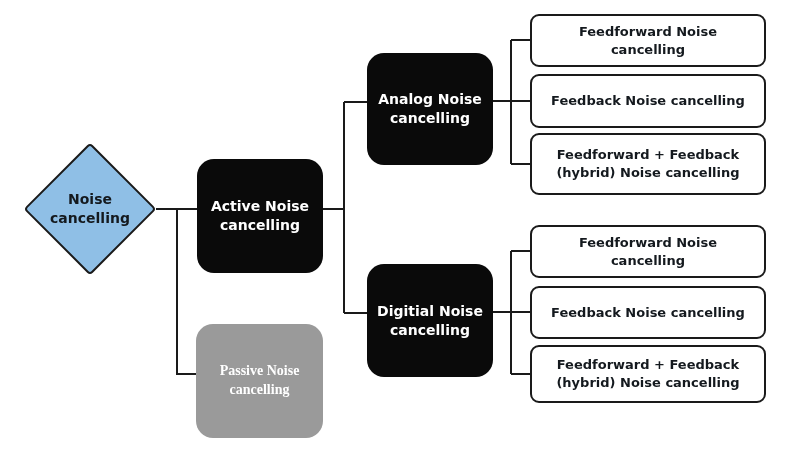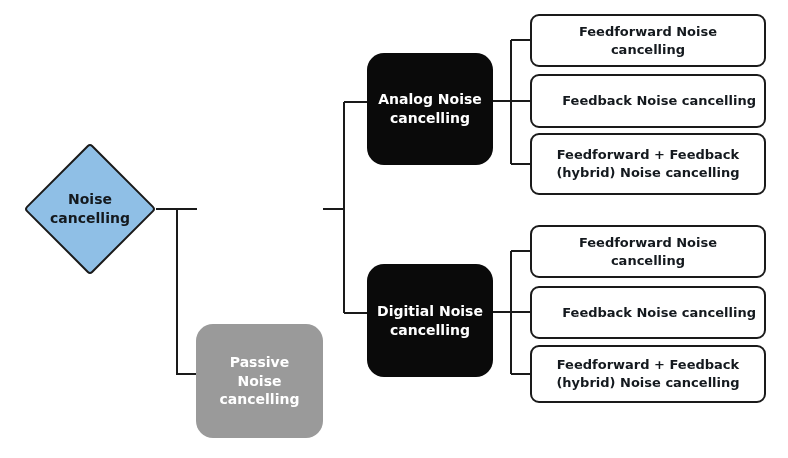--- a/index.html
+++ b/index.html
@@ -30,26 +30,26 @@
     width:130px; height:130px; display:flex; align-items:center; justify-content:center;
     transform:rotate(-45deg); text-align:center;
     color:var(--text-dark); font-size:14px;
   }
   .black-node{
     background:var(--node-black); color:var(--node-text-light);
     border-radius:17px; font-size:14px; padding:6px 10px;margin-top:7px;
   }
   .gray-node{
     background:var(--node-gray); color:var(--node-text-light);
-    border-radius:17px; font-size:14px; padding:6px 10px;
+    border-radius:17px; font-size:14px; padding:6px 10px;font-family:Liberation Serif, serif;
   }
   .leaf{
     background:var(--leaf-bg); color:var(--text-dark);
     border:2px solid var(--line); border-radius:9px;
-    font-size:13px; padding:4px 8px;justify-content:flex-end;
+    font-size:13px; padding:4px 8px;
   }
   .n-active {left:197px; top:152px; width:126px; height:114px;}
   .n-passive{left:196px; top:324px; width:127px; height:114px;}
   .n-analog {left:367px; top:46px;  width:126px; height:112px;}
   .n-digital{left:367px; top:257px; width:126px; height:113px;}
   .n-leaf1{left:530px; top:14px;  width:236px; height:53px;}
   .n-leaf2{left:530px; top:74px;  width:236px; height:54px;}
   .n-leaf3{left:530px; top:133px; width:236px; height:62px;}
   .n-leaf4{left:530px; top:225px; width:236px; height:53px;}
   .n-leaf5{left:530px; top:286px; width:236px; height:53px;}
@@ -74,20 +74,23 @@
     <path d="M493,312 L530,312"></path>
     <path d="M511,251 L511,374"></path>
     <path d="M511,251 L530,251"></path>
     <path d="M511,374 L530,374"></path>
   </svg>
 
   <div class="node diamond">
     <div class="inner">Noise cancelling</div>
   </div>
 
+  <div class="node black-node n-active">
+    <span>Active Noise cancelling</span>
+  </div>
 
   <div class="node gray-node n-passive">
     <span>Passive Noise cancelling</span>
   </div>
 
   <div class="node black-node n-analog">
     <span>Analog Noise cancelling</span>
   </div>
 
   <div class="node black-node n-digital">

